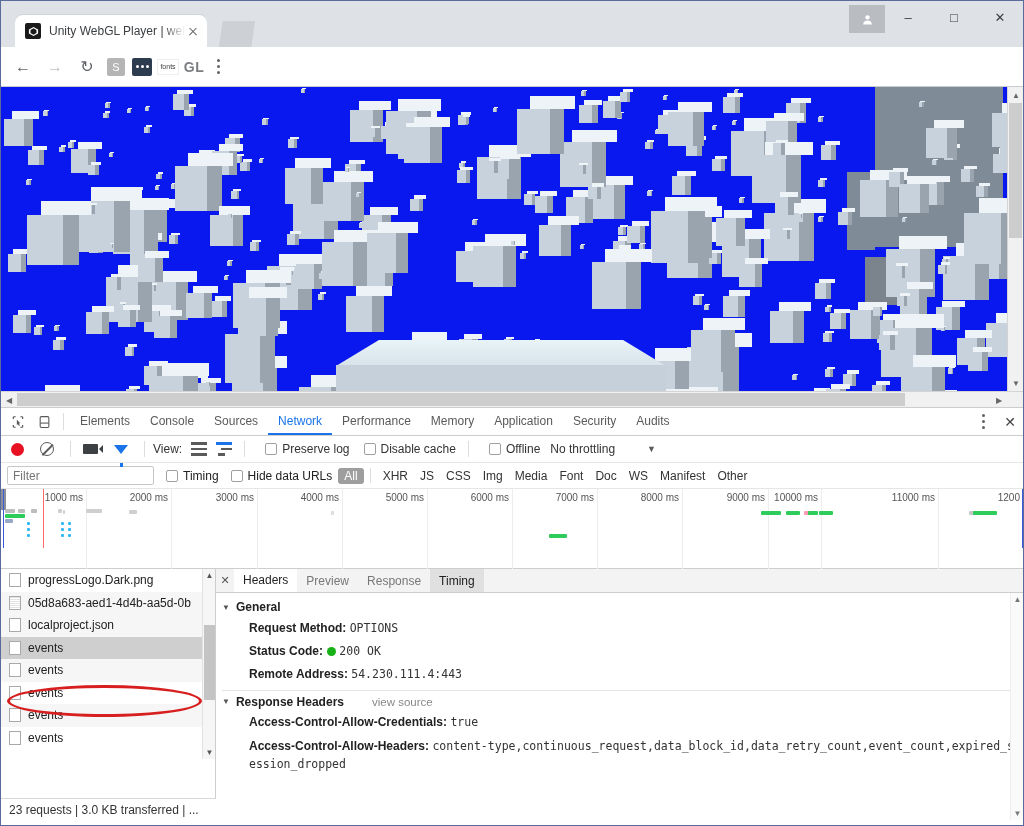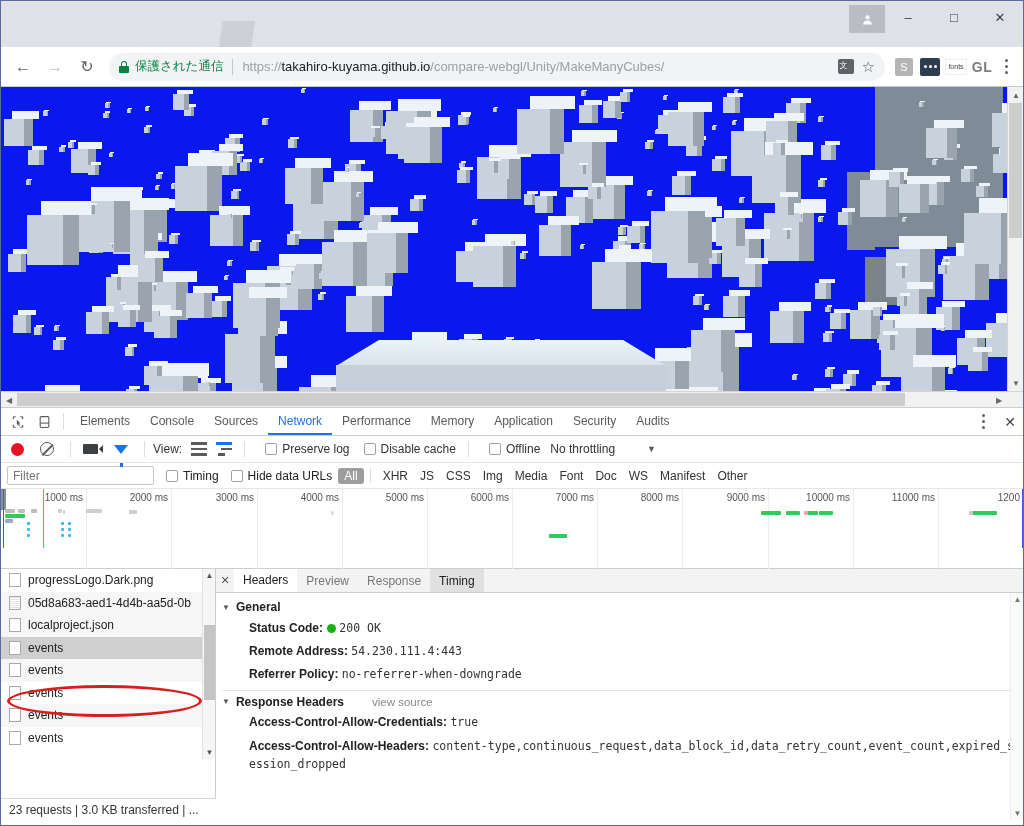--- a/index.html
+++ b/index.html
@@ -165,52 +165,49 @@
 
   .ellipse { position:absolute; border:3px solid #d81f1f; border-radius:50%; pointer-events:none; }
 </style>
 </head>
 <body>
 
 <div id="app">
 
   <div class="titlebar">
     <div class="tabstrip">
+      <div class="tab">
+        <span class="tab-fav">
+          <svg width="11" height="11" viewBox="0 0 24 24">
+              <polygon points="12,2 22,7.5 22,16.5 12,22 2,16.5 2,7.5" fill="#fff"></polygon>
+              <polygon points="12,5 18.5,8.7 18.5,15.3 12,19 5.5,15.3 5.5,8.7" fill="#1a1a1a"></polygon>
+            </svg>
+        </span>
+        <span class="tab-title">Unity WebGL Player | wel</span>
+        <span class="tab-close"></span>
+      </div>
       <div class="newtab"></div>
     </div>
     <div class="win-ctrls">
       <div class="profile-btn">
         <svg width="13" height="13" viewBox="0 0 24 24">
             <circle cx="12" cy="8" r="4" fill="#fff"></circle>
             <path d="M4 21c0-4.4 3.6-7 8-7s8 2.6 8 7z" fill="#fff"></path>
           </svg>
       </div>
       <div class="wc">–</div>
       <div class="wc">□</div>
       <div class="wc">✕</div>
     </div>
   </div>
 
   <div class="toolbar">
     <div class="navbtn">←</div>
     <div class="navbtn dim">→</div>
     <div class="navbtn">↻</div>
-    <div class="omnibox">
-      <span class="lock">
-          <i class="body"></i>
-          <i class="shackle"></i>
-        </span>
-      <span class="secure-text">保護された通信</span>
-      <span class="om-sep"></span>
-      <span class="url"><span>https://</span><b>takahiro-kuyama.github.io</b><span>/compare-webgl/Unity/MakeManyCubes/</span></span>
-      <span class="om-right">
-        <span class="tr-icon"></span>
-        <span class="star">☆</span>
-      </span>
-    </div>
     <div class="ext">
         <span class="ext-s">S</span>
       </div>
     <div class="ext">
         <span class="ext-dots">
           <i></i>
           <i></i>
           <i></i>
         </span>
       </div>
@@ -1750,21 +1747,21 @@
           </div>
           <div class="ov-tick" style="left: 596px;">
             <span>7000 ms</span>
           </div>
           <div class="ov-tick" style="left: 681px;">
             <span>8000 ms</span>
           </div>
           <div class="ov-tick" style="left: 767px;">
             <span>9000 ms</span>
           </div>
-          <div class="ov-tick" style="left: 852px;">
+          <div class="ov-tick" style="left: 820px;">
             <span>10000 ms</span>
           </div>
           <div class="ov-tick" style="left: 937px;">
             <span>11000 ms</span>
           </div>
           <div class="ov-tick" style="left: 1022px;">
             <span>1200</span>
           </div>
         </div>
       <div id="events">
@@ -1855,23 +1852,23 @@
           <div class="rp-tab">Preview</div>
           <div class="rp-tab">Response</div>
           <div class="rp-tab hov">Timing</div>
         </div>
         <div class="rp-body">
 
           <div class="grp">
             <span class="tri">▼</span>
             <span>General</span>
           </div>
+          <div class="kv"><b>Request Method:</b> <span>OPTIONS</span></div>
           <div class="kv"><b>Status Code:</b> <i class="dot200"></i><span>200 OK</span></div>
           <div class="kv"><b>Remote Address:</b> <span>54.230.111.4:443</span></div>
-          <div class="kv"><b>Referrer Policy:</b> <span>no-referrer-when-downgrade</span></div>
 
           <div class="hrule"></div>
 
           <div class="grp">
             <span class="tri">▼</span>
             <span>Response Headers</span>
             <span class="vsrc">view source</span>
           </div>
           <div class="kv"><b>Access-Control-Allow-Credentials:</b> <span>true</span></div>
           <div class="kv"><b>Access-Control-Allow-Headers:</b> <span>content-type,continuous_request,data_block_id,data_retry_count,event_count,expired_session_dropped</span></div>

